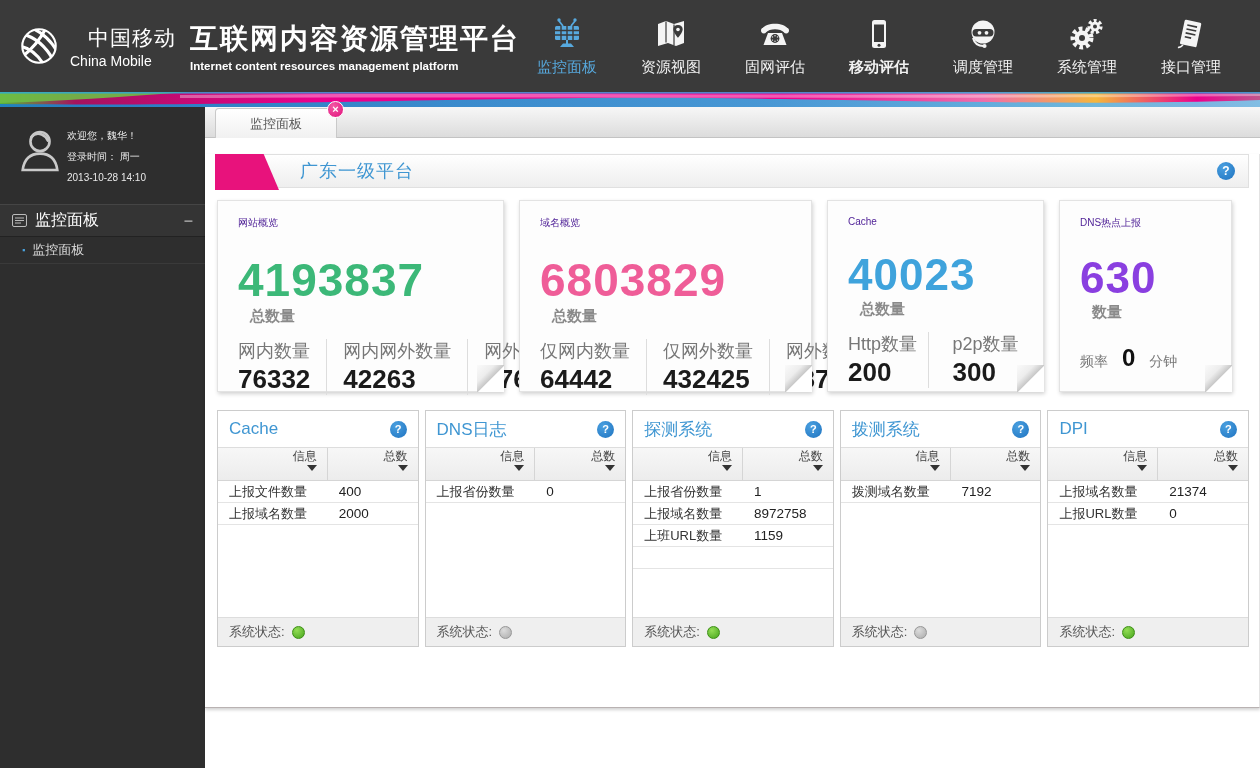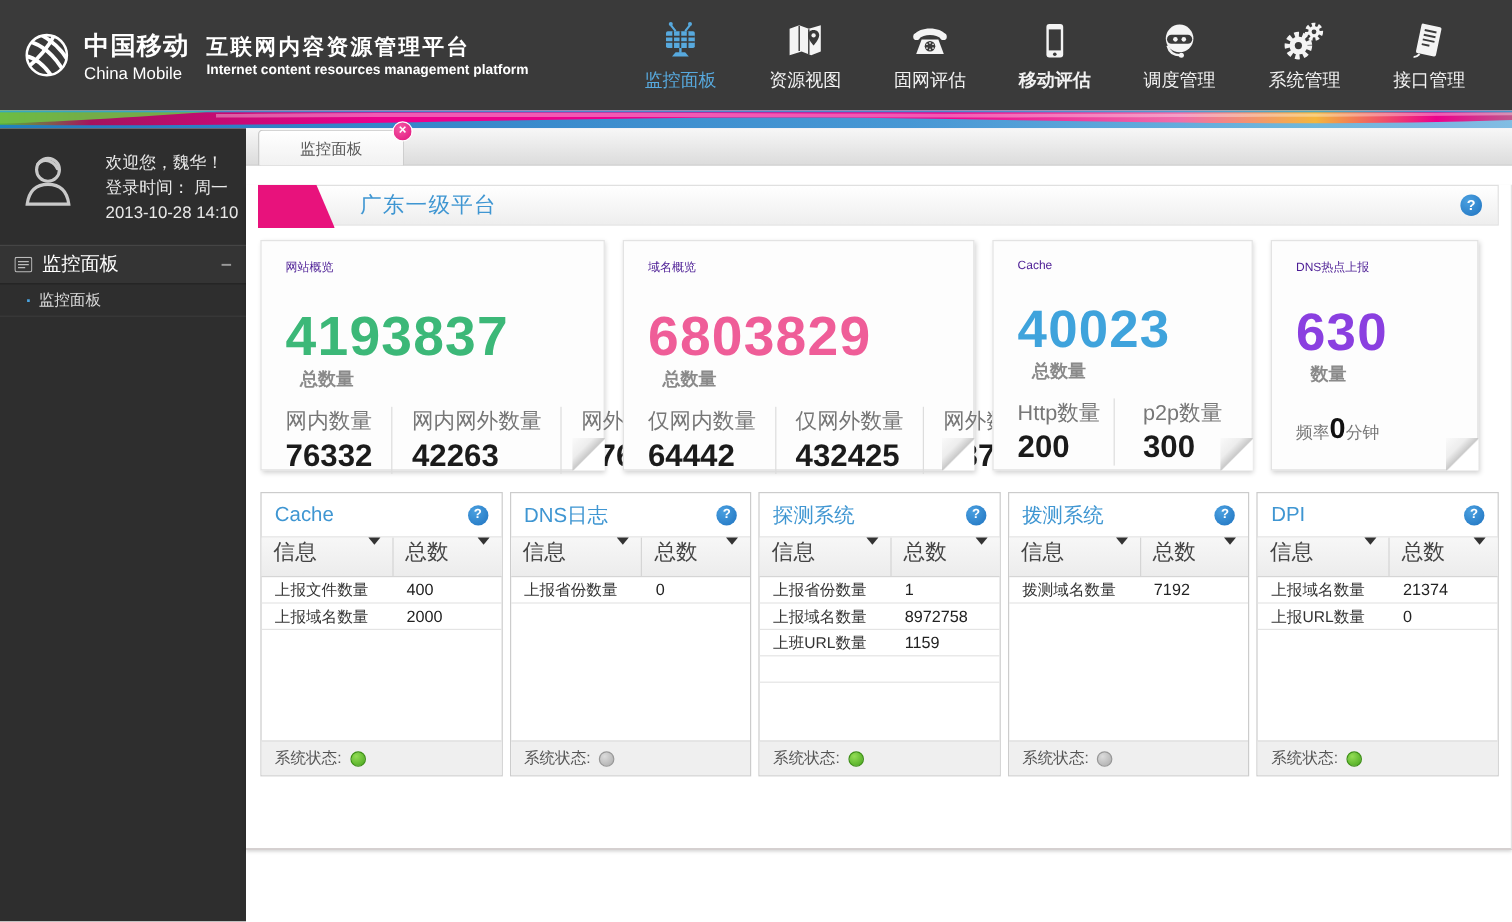--- a/index.html
+++ b/index.html
@@ -4,41 +4,41 @@
 <style>
   * { margin:0; padding:0; box-sizing:border-box; }
   html,body { width:1260px; height:768px; }
   body { font-family:"Liberation Sans","DejaVu Sans",sans-serif; background:#fff; position:relative; overflow:hidden; }
 
   
   .top-header { position:absolute; left:0; top:0; width:1260px; height:92px; background:#3a3a3a; display:flex; align-items:center; }
   .logo-wrap { display:flex; align-items:center; padding-left:16px; }
   .logo-mark { width:46px; height:46px; }
   .brand-txt { margin-left:8px; color:#fff; }
-  .brand-cn { font-size:21px; font-weight:bold; letter-spacing:1px; }
+  .brand-cn { font-size:21px; font-weight:normal; letter-spacing:1px;margin-left:18px; }
   .brand-en { font-size:14px; margin-top:1px; }
   .plat-txt { margin-left:14px; color:#fff; }
-  .plat-cn { font-size:18px; font-weight:bold; letter-spacing:2px; }
+  .plat-cn { font-size:28px; font-weight:bold; letter-spacing:2px; }
   .plat-en { font-size:11.5px; font-weight:bold; margin-top:2px; }
 
   .top-nav { margin-left:auto; margin-right:34px; display:flex; gap:34px; }
   .nav-item { width:70px; display:flex; flex-direction:column; align-items:center; cursor:pointer; }
   .nav-item .ic { width:36px; height:36px; }
   .nav-item .lbl { margin-top:6px; font-size:15px; color:#f2f2f2; white-space:nowrap; }
   .nav-item.active .lbl { color:#57a9de; }
   .nav-item.bold .lbl { font-weight:bold; }
 
   
   .ribbon { position:absolute; left:0; top:92px; width:1260px; height:15px; }
 
   
   .sidebar { position:absolute; left:0; top:107px; width:205px; height:661px; background:#2e2e2e; }
   .profile { display:flex; padding:18px 8px 16px 14px; }
   .avatar { width:52px; height:52px; flex:none; }
-  .profile-txt { margin-left:22px; color:#e9e9e9; font-size:14px; line-height:21px; white-space:nowrap; }
+  .profile-txt { margin-left:1px; color:#e9e9e9; font-size:10px; line-height:21px; white-space:nowrap; }
   .menu-section { height:33px; background:#343434; border-top:1px solid #454545; border-bottom:1px solid #222;
                   display:flex; align-items:center; padding:0 12px; color:#fff; font-size:16px; cursor:pointer; }
   .menu-section .doc-ic { width:15px; height:13px; margin-right:8px; }
   .menu-section .collapse { margin-left:auto; color:#9a9a9a; font-size:16px; font-weight:bold; }
   .menu-sub { height:27px; display:flex; align-items:center; padding:0 14px 0 22px; color:#ddd; font-size:13px;
               border-bottom:1px solid #3a3a3a; cursor:pointer; }
   .menu-sub .bullet { color:#4aa3df; font-size:9px; margin-right:7px; }
 
   
   .main { position:absolute; left:205px; top:107px; width:1055px; height:661px; background:#fff; }
@@ -73,32 +73,32 @@
   .big-num.sm { font-size:44px; }
   .big-lbl { font-size:15px; color:#8a8a8a; margin-left:12px; font-weight:bold; }
   .c-green { color:#3cb878; } .c-pink { color:#ef5d98; } .c-blue { color:#3fa3dc; } .c-purple { color:#8a3fe0; }
   .stats-row { display:flex; margin-top:13px; }
   .stat { padding:0 16px; border-right:1px solid #ddd; }
   .stat:first-child { padding-left:0; }
   .stat:last-child { border-right:none; }
   .stat .s-lbl { font-size:18px; color:#777; white-space:nowrap; }
   .stat .s-val { font-size:26px; font-weight:bold; color:#1b1b1b; margin-top:1px; }
   .stat.wide { min-width:46%; }
-  .freq-row { display:flex; align-items:baseline; margin-top:22px; gap:0; }
+  .freq-row { display:flex; align-items:baseline; margin-top:22px; gap:14px; }
   .freq-row .f-lbl { font-size:14px; color:#777; }
   .freq-row .f-val { font-size:24px; font-weight:bold; color:#111; }
 
   
   .panels-row { margin:18px 10px 0 12px; display:flex; gap:6px; }
   .panel { flex:1; height:237px; border:1px solid #ccc; background:#fff; display:flex; flex-direction:column; }
   .panel-title { height:37px; display:flex; align-items:center; padding:0 11px; border-bottom:1px solid #ddd; }
   .panel-title .t { font-size:17px; color:#3f96d2; }
   .panel-title .help { margin-left:auto; width:17px; height:17px; line-height:17px; font-size:11px; }
   .panel-cols { height:33px; background:linear-gradient(#f7f7f7,#ececec); display:flex; border-bottom:1px solid #d5d5d5; }
-  .pcol { display:flex; align-items:flex-start; font-size:18px; color:#444; padding:0 10px; cursor:pointer; }
+  .pcol { display:flex; align-items:flex-end; font-size:12px; color:#444; padding:0 10px; cursor:pointer;flex-direction:column; }
   .pcol.c1 { width:55%; border-right:1px solid #d5d5d5; }
   .pcol.c2 { width:45%; }
   .tri { width:0; height:0; border-left:5px solid transparent; border-right:5px solid transparent; border-top:6px solid #333; margin-left:auto; }
   .prow { height:22px; display:flex; align-items:center; border-bottom:1px solid #e4e4e4; font-size:13px; color:#333; }
   .prow .rl { width:55%; padding-left:11px; white-space:nowrap; }
   .prow .rv { width:45%; padding-left:11px; font-size:13.5px; color:#222; }
   .pfill { flex:1; }
   .pfoot { height:29px; background:#efefef; border-top:1px solid #ddd; display:flex; align-items:center; padding:0 11px; font-size:13px; color:#555; }
   .dot { width:13px; height:13px; border-radius:50%; margin-left:7px; border:1px solid #888; }
   .dot[data-state="green"] { background:radial-gradient(circle at 35% 30%, #93dd55, #47a51d); border-color:#3c8f14; }

